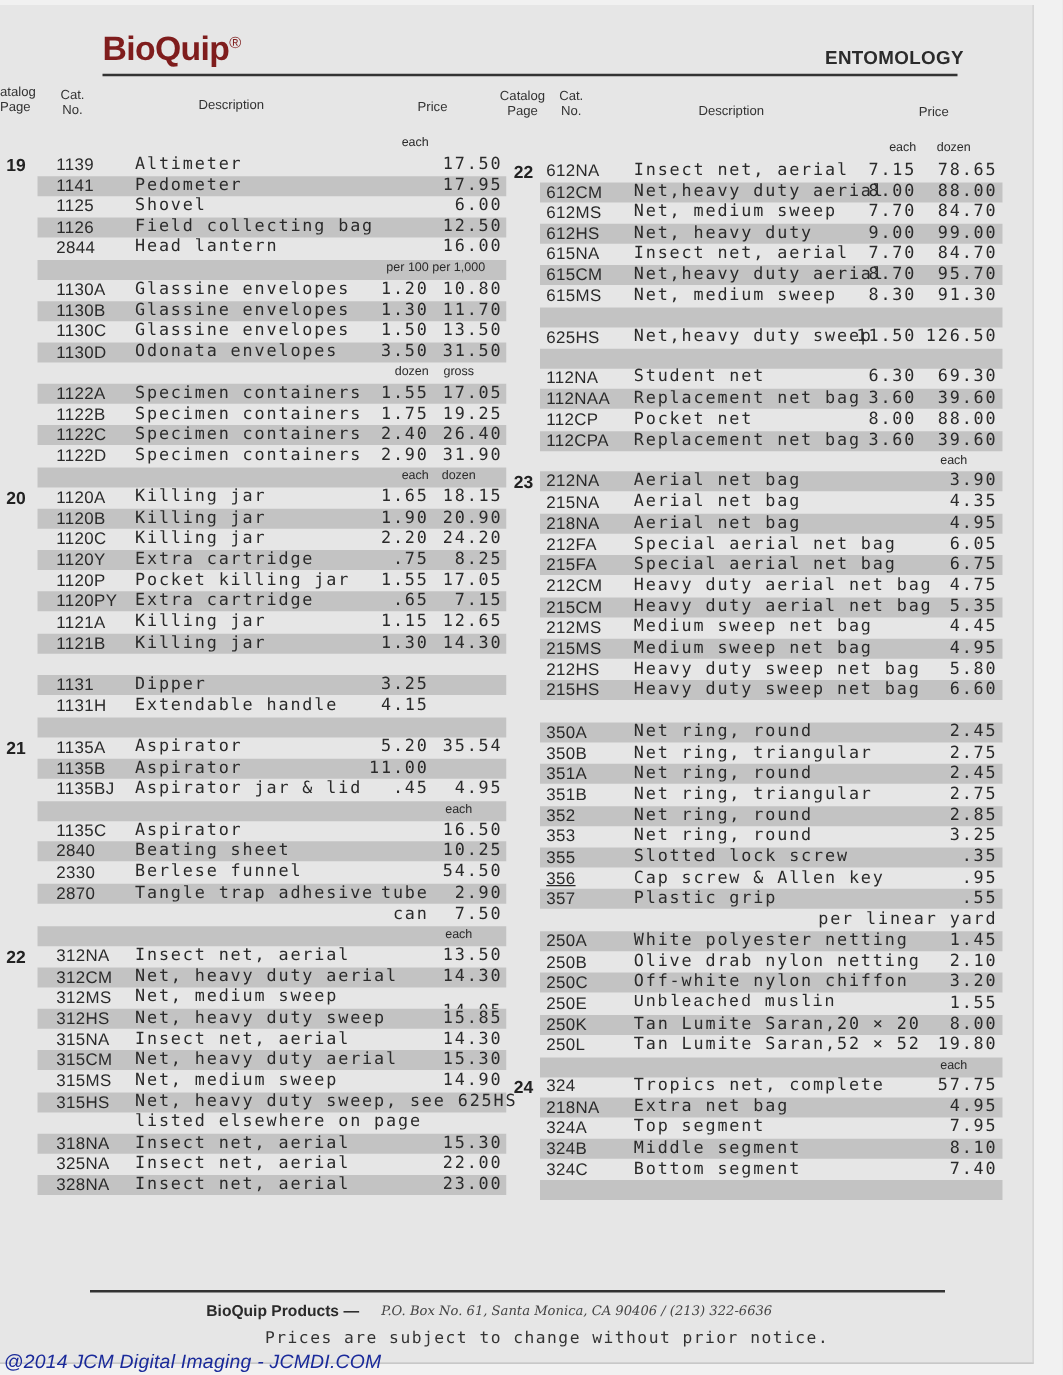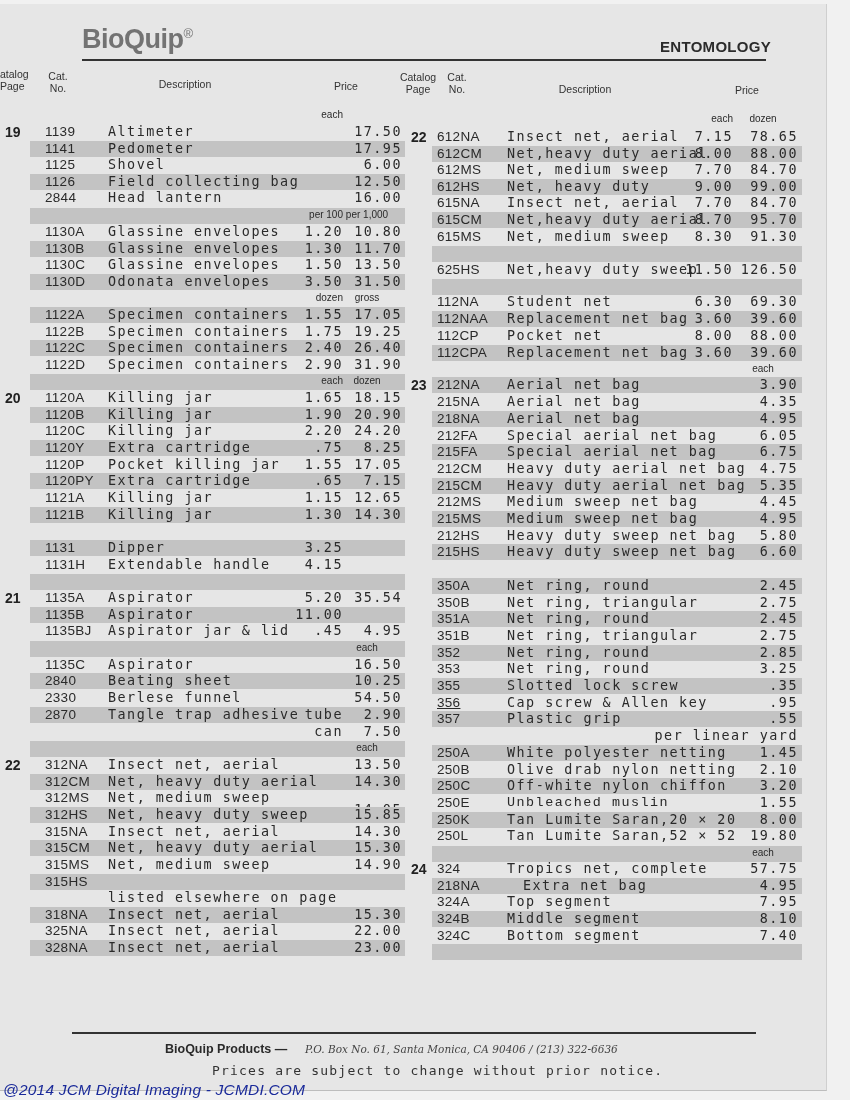--- a/index.html
+++ b/index.html
@@ -1,18 +1,18 @@
 <!DOCTYPE html>
 <html><head>
 <meta charset="utf-8">
 <style>
   html, body { margin:0; padding:0; }
   body { width:850px; height:1100px; background:#f1f1f1; position:relative; overflow:hidden; font-family:"DejaVu Sans Mono", monospace; color:#2a2a2a; }
   .paper { position:absolute; left:0; top:4px; width:826px; height:1086px; background:#e6e6e6; border-right:1px solid #cfcfcf; border-bottom:1px solid #bdbdbd; }
-  .logo { position:absolute; left:82px; top:24px; font-family:"Liberation Sans", sans-serif; font-weight:bold; font-size:27px; color:#737373; letter-spacing:-0.5px; }
+  .logo { position:absolute; left:82px; top:24px; font-family:"Liberation Sans", sans-serif; font-weight:bold; font-size:27px; color:#7f1d1d; letter-spacing:-0.5px; }
   .logo sup { font-size:13px; font-weight:normal; vertical-align:top; position:relative; top:2px; }
   .section { position:absolute; left:660px; top:38px; font-family:"Liberation Sans", sans-serif; font-weight:bold; font-size:15px; color:#2b2b2b; letter-spacing:0.3px; }
   .top-rule { position:absolute; left:82px; top:59px; width:684px; height:2px; background:#333; }
   .hdr { position:absolute; font-family:"Liberation Sans", sans-serif; font-size:10.5px; color:#333; line-height:12px; text-align:center; }
   .col { position:absolute; top:0; left:0; }
   .row { position:absolute; height:16px; font-size:13.4px; line-height:16px; letter-spacing:1.5px; white-space:nowrap; }
   .row.shade { background:#c3c3c3; }
   .row .cn, .row .ds, .row .p1, .row .p2, .row .pg { position:absolute; top:0; }
   .row .pg { font-family:"Liberation Sans", sans-serif; font-weight:bold; font-size:14px; letter-spacing:0; color:#222; }
   .row .cn { font-family:"Liberation Sans", sans-serif; font-size:13.5px; letter-spacing:0.3px; }
@@ -299,20 +299,21 @@
       <span class="p2" style="right: 3px; width: 80px;">15.30</span>
     </div>
     <div class="row" style="left: 30px; width: 375px; top: 857px;">
       <span class="cn" style="left: 15px;">315MS</span>
       <span class="ds" style="left: 78px;">Net, medium sweep</span>
       <span class="p1" style="right: 62px; width: 70px;"></span>
       <span class="p2" style="right: 3px; width: 80px;">14.90</span>
     </div>
     <div class="row shade" style="left: 30px; width: 375px; top: 874px;">
       <span class="cn" style="left: 15px;">315HS</span>
+      <span class="ds" style="left: 78px;">Net, heavy duty sweep, see 625HS</span>
       <span class="p1" style="right: 62px; width: 70px;"></span>
       <span class="p2" style="right: 3px; width: 80px;"></span>
     </div>
     <div class="row" style="left: 30px; width: 375px; top: 890px;">
       <span class="cn" style="left: 15px;"></span>
       <span class="ds" style="left: 78px;">listed elsewhere on page</span>
       <span class="p1" style="right: 62px; width: 70px;"></span>
       <span class="p2" style="right: 3px; width: 80px;"></span>
     </div>
     <div class="row shade" style="left: 30px; width: 375px; top: 907px;">
@@ -590,21 +591,21 @@
     </div>
     <div class="row" style="left: 432px; width: 370px; top: 861px;">
       <span class="pg" style="left: -21px;">24</span>
       <span class="cn" style="left: 5px;">324</span>
       <span class="ds" style="left: 75px;">Tropics net, complete</span>
       <span class="p1" style="right: 69px; width: 70px;"></span>
       <span class="p2" style="right: 4px; width: 80px;">57.75</span>
     </div>
     <div class="row shade" style="left: 432px; width: 370px; top: 878px;">
       <span class="cn" style="left: 5px;">218NA</span>
-      <span class="ds" style="left: 75px; margin-left: 16px;">Extra net bag</span>
+      <span class="ds" style="left: 75px;">Extra net bag</span>
       <span class="p1" style="right: 69px; width: 70px;"></span>
       <span class="p2" style="right: 4px; width: 80px;">4.95</span>
     </div>
     <div class="row" style="left: 432px; width: 370px; top: 894px;">
       <span class="cn" style="left: 5px;">324A</span>
       <span class="ds" style="left: 75px;">Top segment</span>
       <span class="p1" style="right: 69px; width: 70px;"></span>
       <span class="p2" style="right: 4px; width: 80px;">7.95</span>
     </div>
     <div class="row shade" style="left: 432px; width: 370px; top: 911px;">

